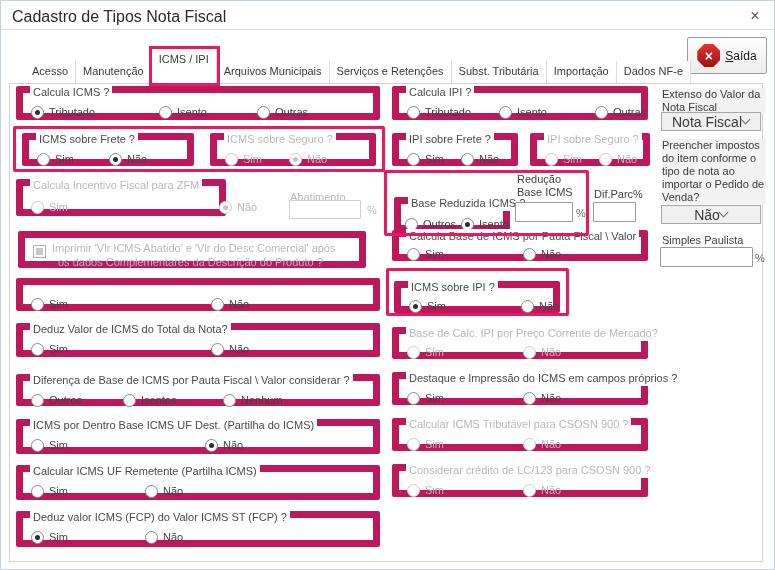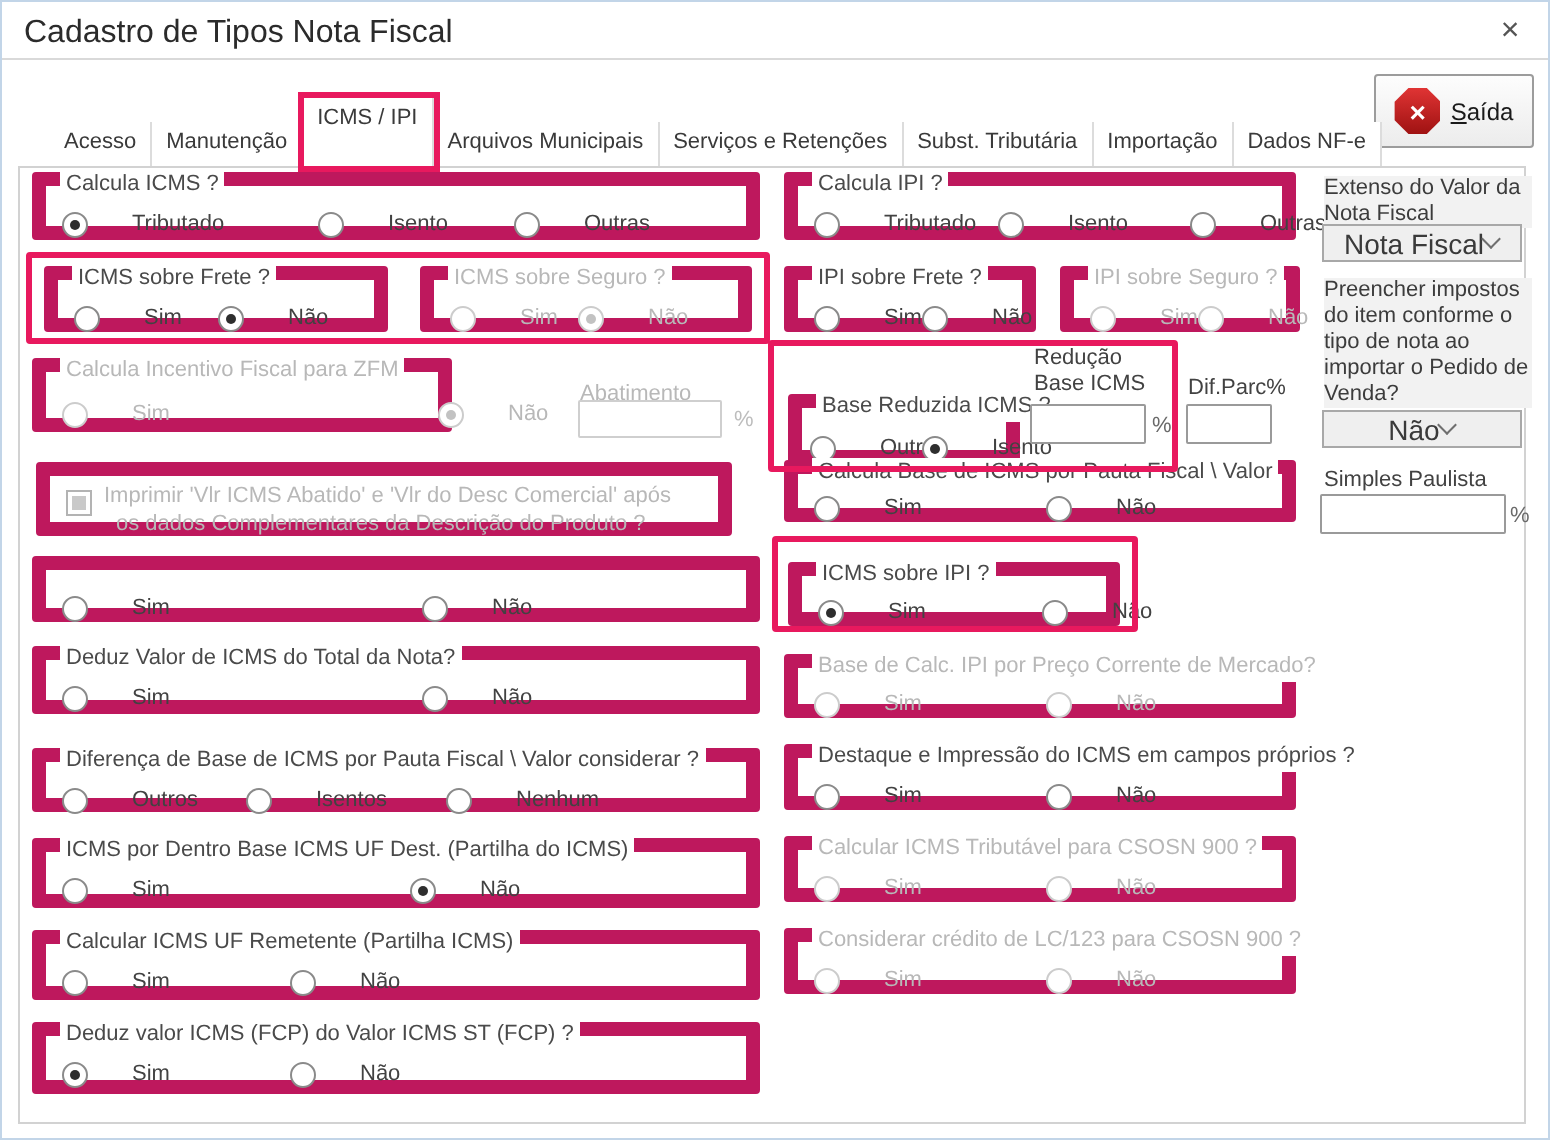--- a/index.html
+++ b/index.html
@@ -11,21 +11,21 @@
   .btn-exit{position:absolute;left:686px;top:36px;width:80px;height:37px;background:linear-gradient(#fdfdfd,#ececec);border:1px solid #9c9c9c;border-radius:2px;display:flex;align-items:center;justify-content:center;gap:5px;font-size:12px;color:#1a1a1a}
   .stop{width:23px;height:23px;background:linear-gradient(#e03434,#9f1212);clip-path:polygon(30% 0,70% 0,100% 30%,100% 70%,70% 100%,30% 100%,0 70%,0 30%);display:flex;align-items:center;justify-content:center;color:#fff;font-weight:bold;font-size:14px;line-height:1}
   .u{text-decoration:underline}
   .tabs{position:absolute;left:24px;top:59px;height:23px;display:flex;align-items:flex-end}
   .tab{height:22px;line-height:21px;padding:0 7px;font-size:11px;color:#3a3a3a;border-right:1px solid #dcdcdc;white-space:nowrap;background:#fff}
   .tab.active{height:34px;box-shadow:0 0 0 3px var(--hl);position:relative;z-index:6;background:#fff}
   .page{position:absolute;left:8px;top:82px;width:754px;height:479px;background:#fff;border:1px solid #d2d2d2}
   .grp{position:absolute;border:7px solid #be185d;border-radius:2px;background:#fff}
   .cap{position:absolute;top:-8px;left:7px;background:#fff;padding:0 3px;font-size:11px;line-height:15px;color:#4a4a4a;white-space:nowrap}
   .grp.dis .cap{color:#b8b8b8}
-  .radio{position:absolute;top:12px;display:flex;align-items:center;gap:22px;height:14px;font-size:11px;color:#424242;white-space:nowrap}
+  .radio{position:absolute;top:12px;display:flex;align-items:center;gap:5px;height:14px;font-size:11px;color:#424242;white-space:nowrap}
   .rb{width:13px;height:13px;border:1px solid #8a8a8a;border-radius:50%;background:#fff;position:relative;flex:none}
   .radio.on .rb::after{content:"";position:absolute;left:3px;top:3px;width:5px;height:5px;border-radius:50%;background:#2e2e2e}
   .grp.dis .radio{color:#b8b8b8}
   .grp.dis .rb{border-color:#cccccc}
   .grp.dis .radio.on .rb::after{background:#c2c2c2}
   .txt{position:absolute;font-size:11px;color:#424242;white-space:nowrap}
   .dis-t{color:#b8b8b8}
   .cb{position:absolute;width:13px;height:13px;border:1px solid #b3b3b3;background:#fff}
   .cb::after{content:"";position:absolute;left:2px;top:2px;right:2px;bottom:2px;background:#c9c9c9}
   .tb{position:absolute;background:#fff;border:1px solid #9a9a9a;border-radius:1px}

